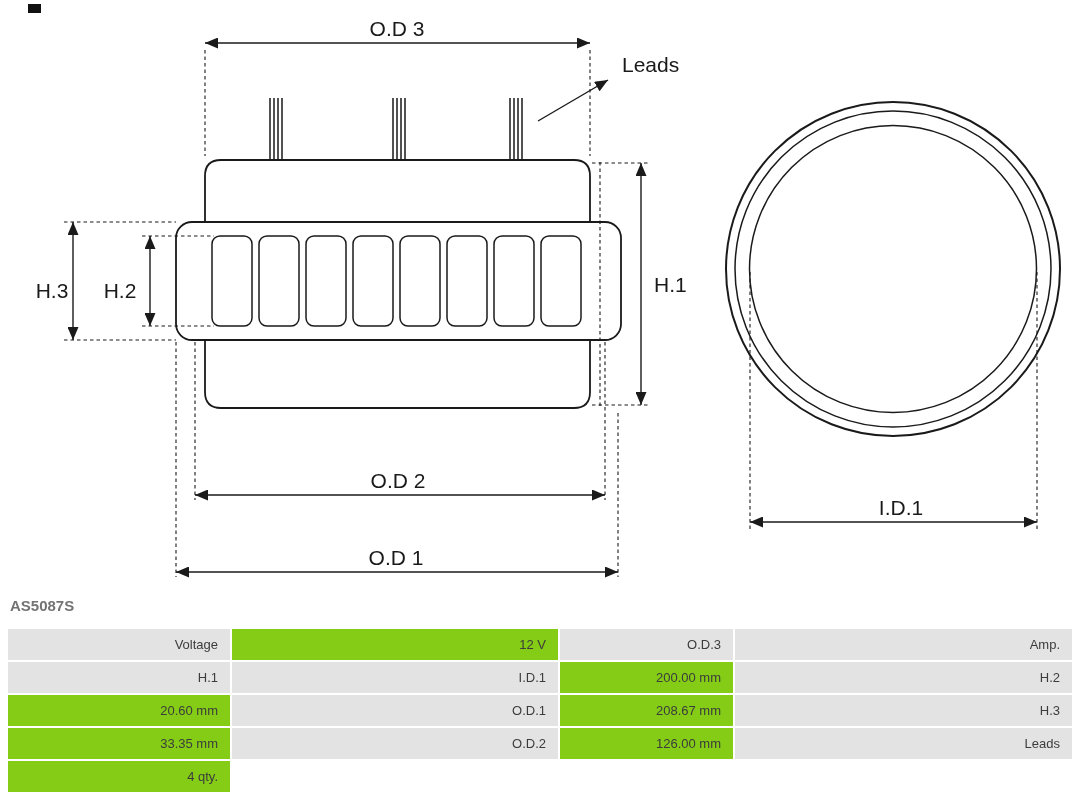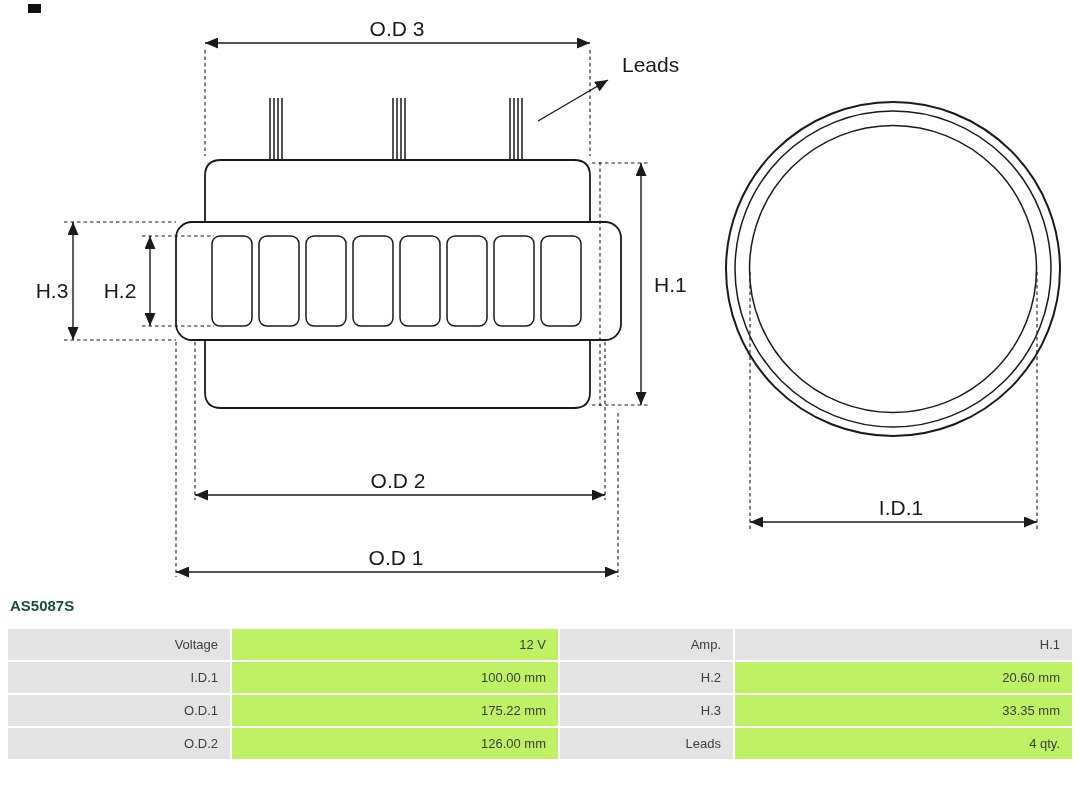--- a/index.html
+++ b/index.html
@@ -11,28 +11,28 @@
   
   .part { fill:#ffffff; stroke:#1a1a1a; stroke-width:1.8; }
   .tooth { fill:#ffffff; stroke:#1a1a1a; stroke-width:1.5; }
   .lead { stroke:#1a1a1a; stroke-width:1.5; fill:none; }
   .dim  { stroke:#1a1a1a; stroke-width:1.4; fill:none; }
   .dash { stroke:#1a1a1a; stroke-width:1.1; fill:none; stroke-dasharray:3.5 3; }
   .circ { fill:none; stroke:#1a1a1a; }
   .lbl  { font-size:21px; fill:#1a1a1a; font-family:"Liberation Sans", sans-serif; }
 
   .part-number { position:absolute; left:10px; top:597px;
-    font-size:15px; font-weight:bold; color:#14532d; }
+    font-size:15px; font-weight:bold; color:#737373; }
 
   .spec-table { position:absolute; left:8px; top:629px; width:1064px;
     display:grid; grid-template-columns:222px 326px 173px 337px;
     grid-auto-rows:31px; gap:2px; font-size:13px; color:#3c3c3c; }
   .cell { display:flex; align-items:center; justify-content:flex-end; padding-right:12px;padding-left:20px; }
   .cell.label { background:#e3e3e3; }
-  .cell.value { background:#bef264; }
+  .cell.value { background:#84cc16; }
 </style>
 </head>
 <body>
 
 <svg class="diagram-svg" width="1080" height="588" viewBox="0 0 1080 588">
   <defs>
     <marker id="arr" viewBox="0 0 13 11" refX="13" refY="5.5" markerUnits="userSpaceOnUse" markerWidth="13" markerHeight="11" orient="auto-start-reverse">
       <path d="M0,0 L13,5.5 L0,11 Z" fill="#1a1a1a"></path>
     </marker>
   </defs>
@@ -126,31 +126,32 @@
     <text class="lbl" x="901" y="515" text-anchor="middle">I.D.1</text>
   </g>
 </svg>
 
 <div class="part-number">AS5087S</div>
 
 <div class="spec-table">
 
   <div class="cell label">Voltage</div>
   <div class="cell value">12 V</div>
+  <div class="cell label">O.D.3</div>
 
   <div class="cell label">Amp.</div>
   <div class="cell label">H.1</div>
 
   <div class="cell label">I.D.1</div>
-  <div class="cell value">100.00 mm</div>
+  <div class="cell value">200.00 mm</div>
   <div class="cell label">H.2</div>
   <div class="cell value">20.60 mm</div>
 
   <div class="cell label">O.D.1</div>
-  <div class="cell value">175.22 mm</div>
+  <div class="cell value">208.67 mm</div>
   <div class="cell label">H.3</div>
   <div class="cell value">33.35 mm</div>
 
   <div class="cell label">O.D.2</div>
   <div class="cell value">126.00 mm</div>
   <div class="cell label">Leads</div>
   <div class="cell value">4 qty.</div>
 </div>
 
 </body></html>

